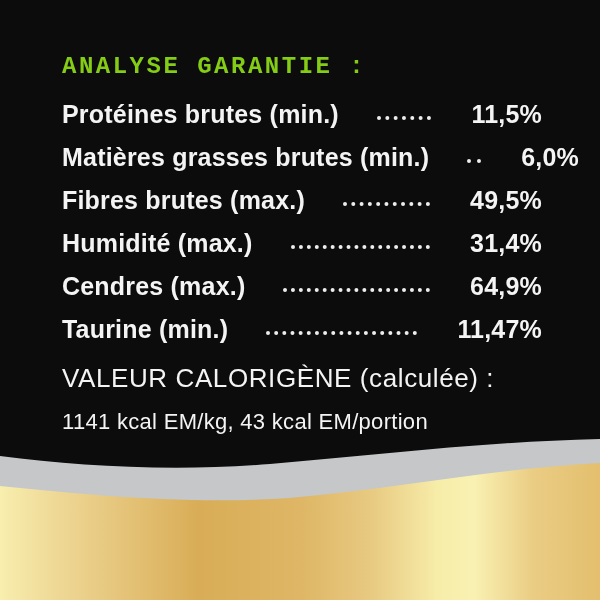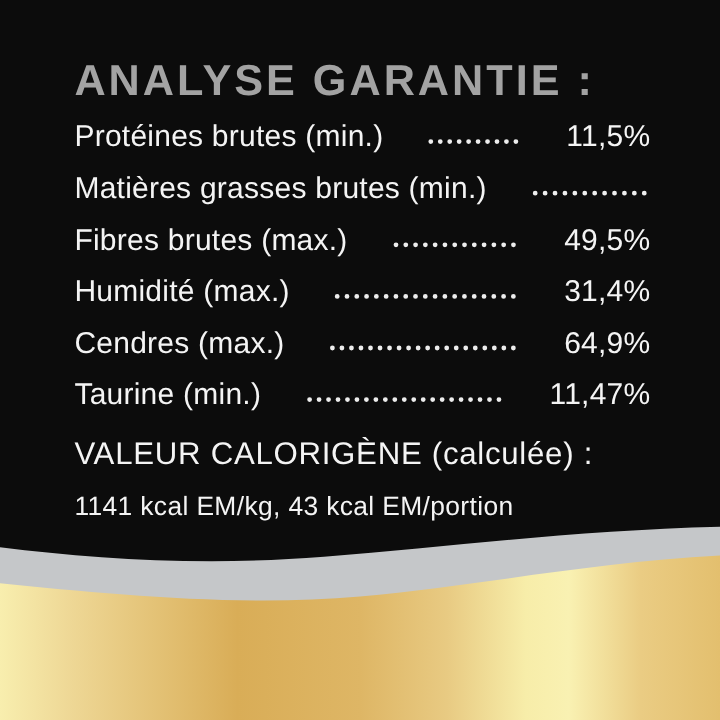--- a/index.html
+++ b/index.html
@@ -11,35 +11,36 @@
     overflow: hidden;
     font-family: "Liberation Sans", "DejaVu Sans", sans-serif;
   }
   .panel {
     position: absolute;
     left: 62px;
     right: 58px;
     top: 50px;
   }
   .title {
-    color: #a3a3a3;
-    font-size: 36px;
+    color: #84cc16;
+    font-size: 24px;
     font-weight: 700;
     letter-spacing: 2.5px;
     line-height: 34px;
     white-space: nowrap;
+    font-family: Liberation Mono, monospace;
   }
   .rows { margin-top: 0px; }
   .row {
     display: flex;
     align-items: flex-end;
     height: 43px;
     color: #f4f4f4;
     font-size: 25px;
-    font-weight: 400;
+    font-weight: 700;
     letter-spacing: 0.2px;
     gap: 34px;
   }
   .row .label { line-height: 1.05; white-space: nowrap; }
   .row .value { line-height: 1.05; white-space: nowrap; padding-left: 3px; }
   .leader {
     flex: 1;
     border-bottom: 4px dotted #ededed;
     margin: 0 3px 7px 4px;
     min-width: 14px;
@@ -81,20 +82,21 @@
 
     <div class="rows">
       <div class="row">
         <span class="label">Protéines brutes (min.)</span>
         <span class="leader"></span>
         <span class="value">11,5%</span>
       </div>
       <div class="row">
         <span class="label">Matières grasses brutes (min.)</span>
         <span class="leader"></span>
+        <span class="value">6,0%</span>
       </div>
       <div class="row">
         <span class="label">Fibres brutes (max.)</span>
         <span class="leader"></span>
         <span class="value">49,5%</span>
       </div>
       <div class="row">
         <span class="label">Humidité (max.)</span>
         <span class="leader"></span>
         <span class="value">31,4%</span>

